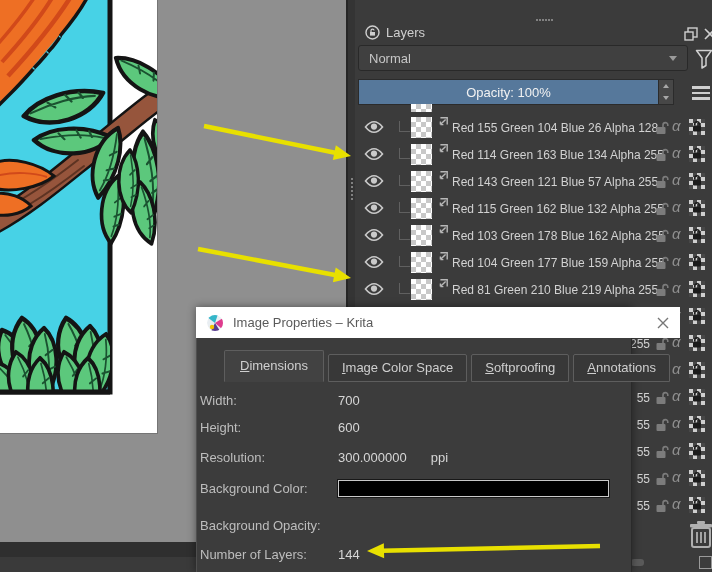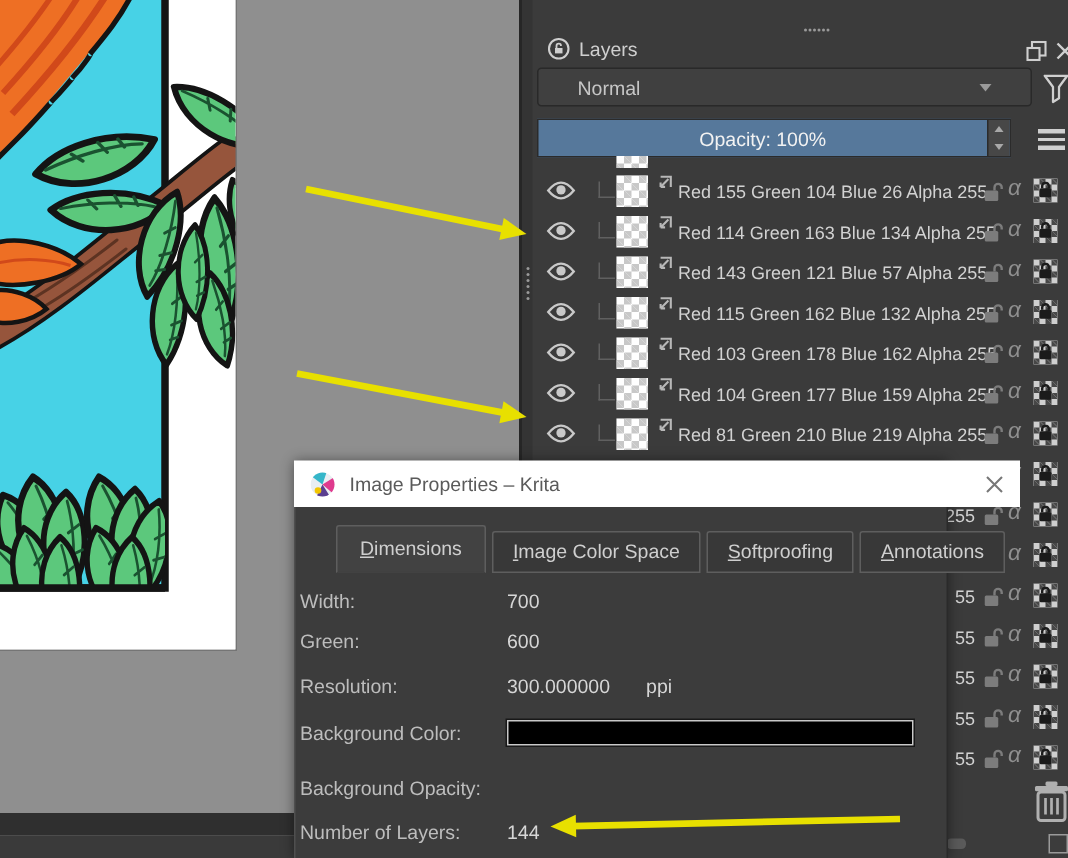--- a/index.html
+++ b/index.html
@@ -21,21 +21,21 @@
 
   
   #panel{left:346px;top:0;width:366px;height:572px;background:#3b3b3b;z-index:10;border-left:2px solid #262626;box-sizing:border-box;}
   #panel .edge{left:0;top:0;width:7px;height:572px;background:#343434;}
   .dots-h{width:2px;height:2px;background:#9a9a9a;border-radius:50%;
     box-shadow:3px 0 0 #9a9a9a,6px 0 0 #9a9a9a,9px 0 0 #9a9a9a,12px 0 0 #9a9a9a,15px 0 0 #9a9a9a;}
   .dots-v{width:2px;height:2px;background:#9a9a9a;border-radius:50%;
     box-shadow:0 4px 0 #9a9a9a,0 8px 0 #9a9a9a,0 12px 0 #9a9a9a,0 16px 0 #9a9a9a,0 20px 0 #9a9a9a;}
   #panel-title{left:38px;top:25px;font-size:13px;color:#cfcfcf;}
   #blend-select{left:10px;top:45px;width:330px;height:26px;background:#404040;border:1px solid #292929;border-radius:3px;box-sizing:border-box;
-    display:flex;align-items:center;color:#c6c6c6;font-size:13px;padding:0 26px;}
+    display:flex;align-items:center;color:#c6c6c6;font-size:13px;padding:0 10px;}
   #blend-select .chev{margin-left:auto;width:0;height:0;border-left:4px solid transparent;border-right:4px solid transparent;border-top:5px solid #9a9a9a;}
   #opacity-slider{left:10px;top:79px;width:316px;height:26px;border:1px solid #2b2b2b;box-sizing:border-box;display:flex;background:#56789b;}
   #opacity-slider .fill{flex:1;display:flex;align-items:center;justify-content:center;color:#f2f2f2;font-size:13px;}
   #opacity-slider .spin{width:14px;background:#474747;border-left:1px solid #2b2b2b;display:flex;flex-direction:column;}
   .spin .up,.spin .dn{flex:1;display:flex;align-items:center;justify-content:center;}
   .tri-up{width:0;height:0;border-left:3.5px solid transparent;border-right:3.5px solid transparent;border-bottom:4px solid #a8a8a8;}
   .tri-dn{width:0;height:0;border-left:3.5px solid transparent;border-right:3.5px solid transparent;border-top:4px solid #a8a8a8;}
   #burger{left:344px;top:86px;width:18px;}
   #burger div{height:2.5px;background:#cfcfcf;margin-bottom:3px;}
 
@@ -217,21 +217,21 @@
     <svg class="eye" width="20" height="14" viewBox="0 0 20 14">
       <path d="M1.5,7 Q10,-3.5 18.5,7 Q10,17.5 1.5,7 Z" fill="none" stroke="#c9c9c9" stroke-width="1.6"></path>
       <circle cx="10" cy="6.6" r="3.1" fill="#c9c9c9"></circle>
     </svg>
     <div class="bracket"></div>
     <div class="thumb checker"></div>
     <svg class="curl" width="12" height="12" viewBox="0 0 12 12">
       <path d="M3.4,1.8 H10.2 V8.6" fill="none" stroke="#b8b8b8" stroke-width="1.4"></path>
       <path d="M8.6,3.4 L3.4,8.6 M3.4,8.6 V5.6 M3.4,8.6 H6.4" fill="none" stroke="#b8b8b8" stroke-width="1.4"></path>
     </svg>
-    <div class="lname">Red 155 Green 104 Blue 26 Alpha 255</div>
+    <div class="lname">Red 155 Green 104 Blue 26 Alpha 128</div>
     <svg class="ric-lock" width="14" height="14" viewBox="0 0 14 14">
       <rect x="1.5" y="6" width="9" height="7" rx="1" fill="#7c7c7c"></rect>
       <path d="M8,6 V4 a2.4,2.4 0 0 1 4.8,0 V5" fill="none" stroke="#7c7c7c" stroke-width="1.6"></path>
     </svg>
     <div class="ric-alpha">α</div>
     <div class="ric-alock">
       <svg width="10" height="11" viewBox="0 0 10 11">
         <rect x="1" y="4.5" width="8" height="6" rx="1" fill="#1b1b1b"></rect>
         <path d="M2.8,4.5 V3 a2.2,2.2 0 0 1 4.4,0 V4.5" fill="none" stroke="#1b1b1b" stroke-width="1.6"></path>
       </svg>
@@ -546,21 +546,21 @@
         <div class="tab"><u>I</u>mage Color Space</div>
         <div class="tab"><u>S</u>oftproofing</div>
         <div class="tab"><u>A</u>nnotations</div>
       </div>
 
     <div class="frow" style="top:55px;">
       <span class="flabel">Width:</span>
       <span class="fvalue">700</span>
     </div>
     <div class="frow" style="top:82px;">
-      <span class="flabel">Green:</span>
+      <span class="flabel">Height:</span>
       <span class="fvalue">600</span>
     </div>
     <div class="frow" style="top:112px;">
       <span class="flabel">Resolution:</span>
       <span class="fvalue">
         <span>300.000000</span><span style="display:inline-block;width:24px;"></span><span>ppi</span>
       </span>
     </div>
     <div class="frow" style="top:142px;">
       <span class="flabel" style="top:1px;">Background Color:</span>

